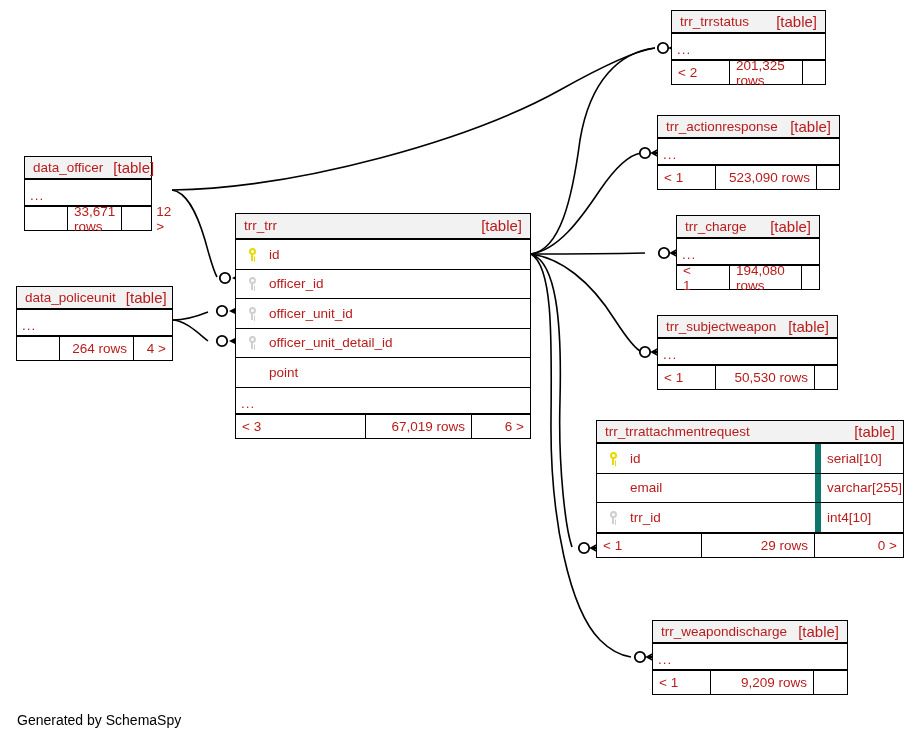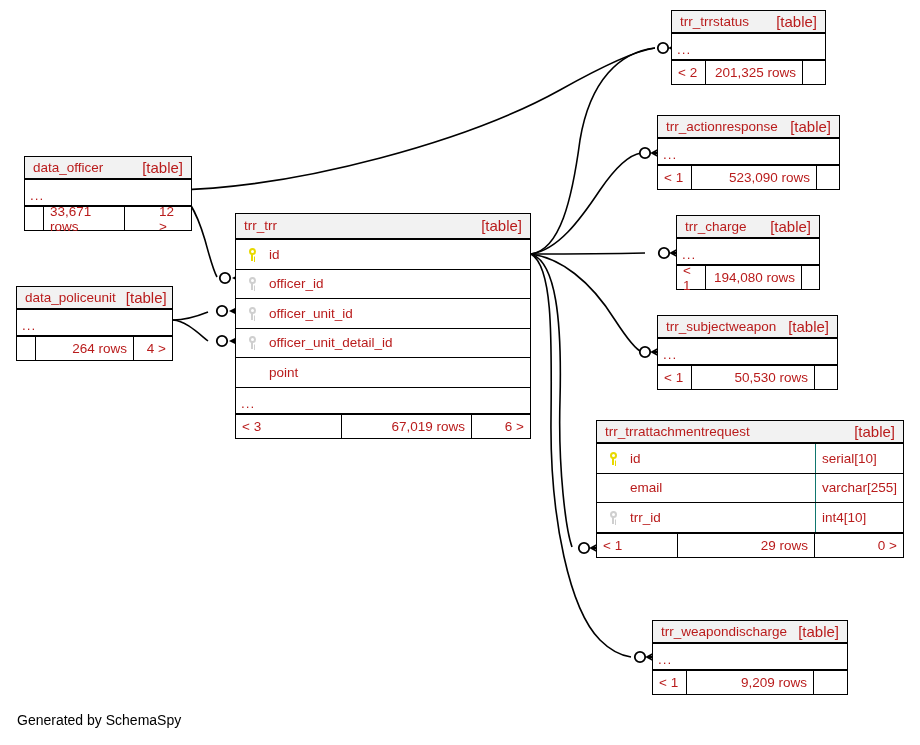--- a/index.html
+++ b/index.html
@@ -57,21 +57,21 @@
   .row:last-child { border-bottom: none; }
   .row .colname {
     flex: 1 1 auto;
     display: flex;
     padding-left: 6px;
     overflow: hidden;
     gap: 7px;
   }
   .row .coltype {
     flex: 0 0 auto;
-    border-left: 1px solid #0f766e;
+    border-left: 6px solid #0f766e;
     padding: 7px 6px;
     height: 100%;
     display: flex;
     align-items: center;
     box-sizing: border-box;
     width: 92px;
   }
   .keyslot {
     width: 20px;
     flex: 0 0 20px;
@@ -136,41 +136,42 @@
   .footer .f-mid {
     flex: 1 1 auto;
     border-left: 1px solid #000000;
     border-right: 1px solid #000000;
     padding: 0 6px;
     height: 100%;
     display: flex;
     align-items: center;
     justify-content: flex-end;
     box-sizing: border-box;
+    margin-left: 24px;
   }
   .footer .f-right {
     flex: 0 0 auto;
     padding: 0 6px;
     height: 100%;
     display: flex;
     align-items: center;
     justify-content: flex-end;
     box-sizing: border-box;
   }
   #genby {
     position: absolute;
     left: 17px;
     top: 712px;
     font-size: 14px;
     color: #000000;
     font-family: "Liberation Sans", sans-serif;
   }
 
   
-  #t-data_officer   { left: 24px;  top: 156px; width: 168px; }
+  #t-data_officer   { left: 24px;  top: 156px; width: 128px; }
   #t-data_officer .f-left  { width: 18px; }
   #t-data_officer .f-right { width: 38px; margin-left: 28px; }
 
   #t-data_policeunit { left: 16px; top: 286px; width: 157px; }
   #t-data_policeunit .f-left  { width: 18px; }
   #t-data_policeunit .f-right { width: 38px; }
 
   #t-trr_trr { left: 235px; top: 213px; width: 296px; }
   #t-trr_trr .hdr { height: 26px; }
   #t-trr_trr .row { height: 29.5px; }

